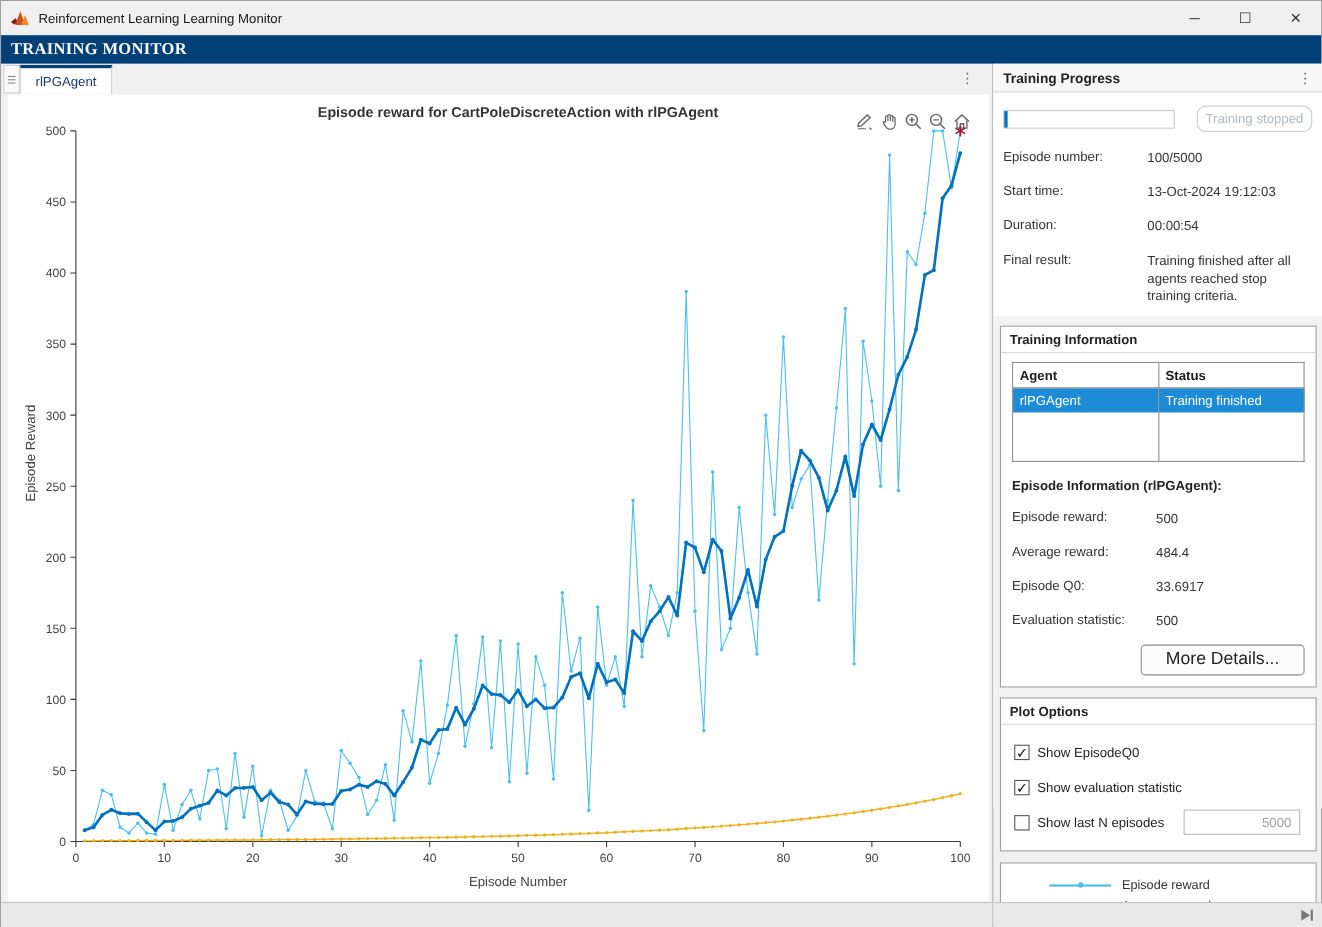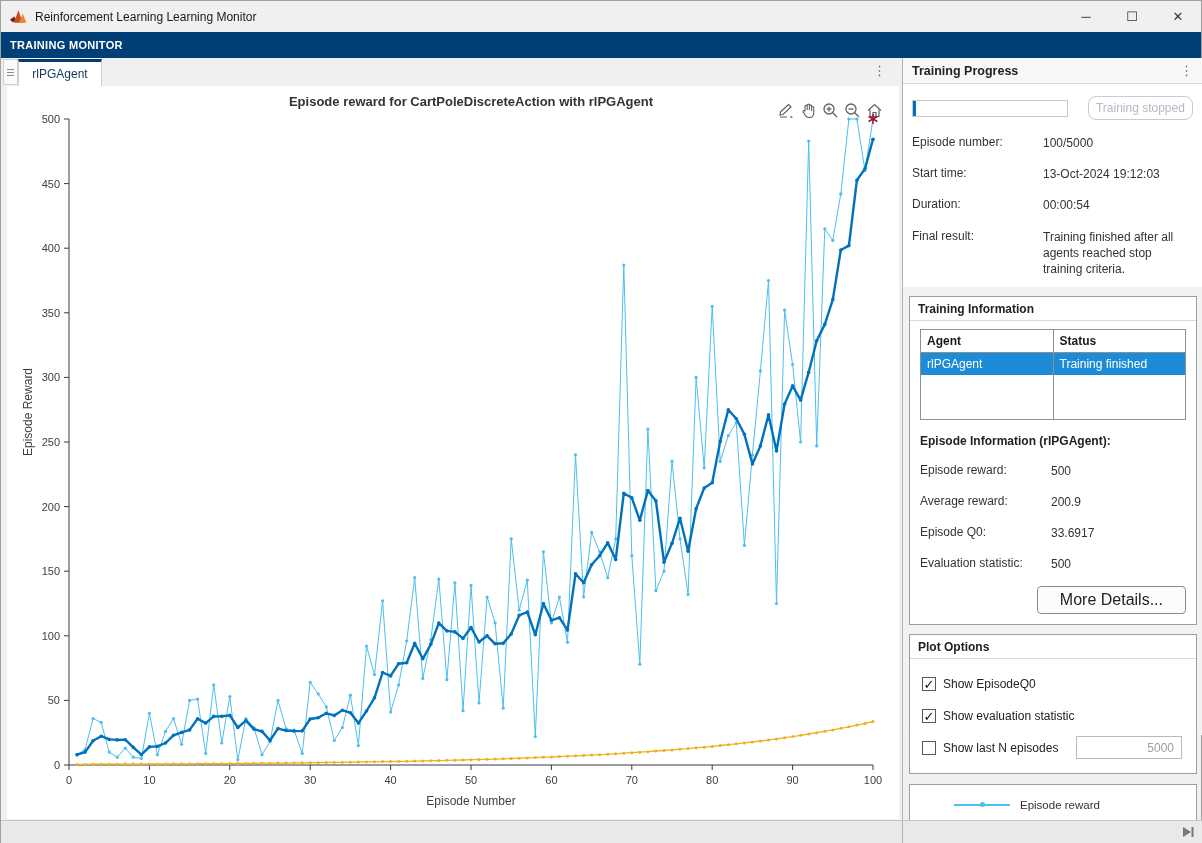--- a/index.html
+++ b/index.html
@@ -8,21 +8,21 @@
 
   
   #titlebar { position:absolute; left:0; top:0; width:100%; height:31px; background:#f0f0f0; display:flex; align-items:center; }
   #titlebar .app-title { font-size:12px; color:#1a1a1a; margin-left:8px; }
   #matlab-logo { margin-left:9px; width:17px; height:17px; }
   .win-controls { position:absolute; right:0; top:0; height:31px; display:flex; }
   .win-btn { width:46px; height:31px; display:flex; align-items:center; justify-content:center; font-size:13px; color:#333; }
 
   
   #ribbon { position:absolute; left:0; top:31px; width:100%; height:26px; background:#004077; display:flex; align-items:center; }
-  #ribbon .ribbon-tab { color:#fff; font-size:11px; font-weight:bold; letter-spacing:.3px; padding-left:9px; }
+  #ribbon .ribbon-tab { color:#fff; font-size:15px; font-weight:bold; letter-spacing:.3px; padding-left:9px;font-family:Liberation Serif, serif; }
 
   
   #tabstrip { position:absolute; left:0; top:57px; width:901px; height:28px; background:#f0f0f0; }
   #drag-handle { position:absolute; left:2px; top:1px; width:15px; height:26px; background:#fafafa; border:1px solid #cfcfcf; display:flex; flex-direction:column; align-items:center; justify-content:center; gap:2px; }
   #drag-handle i { display:block; width:7px; height:1px; background:#8a8a8a; }
   #doc-tab { position:absolute; left:17px; top:1px; width:84px; height:27px; background:#fff; border-left:1px solid #cfcfcf; border-right:1px solid #cfcfcf; border-top:3px solid #004077; display:flex; align-items:center; justify-content:center; font-size:12px; color:#16355c; }
   .kebab { color:#666; font-size:13px; letter-spacing:0; line-height:1; }
   #tab-kebab { position:absolute; left:872px; top:6px; }
 
   
@@ -570,21 +570,21 @@
               </tr>
         </tbody>
           </table>
         <div class="ep-info-title">Episode Information (rlPGAgent):</div>
         <div class="kv-row">
           <span class="k">Episode reward:</span>
           <span class="v">500</span>
         </div>
         <div class="kv-row">
           <span class="k">Average reward:</span>
-          <span class="v">200.9</span>
+          <span class="v">484.4</span>
         </div>
         <div class="kv-row">
           <span class="k">Episode Q0:</span>
           <span class="v">33.6917</span>
         </div>
         <div class="kv-row">
           <span class="k">Evaluation statistic:</span>
           <span class="v">500</span>
         </div>
         <div id="more-details-row">

